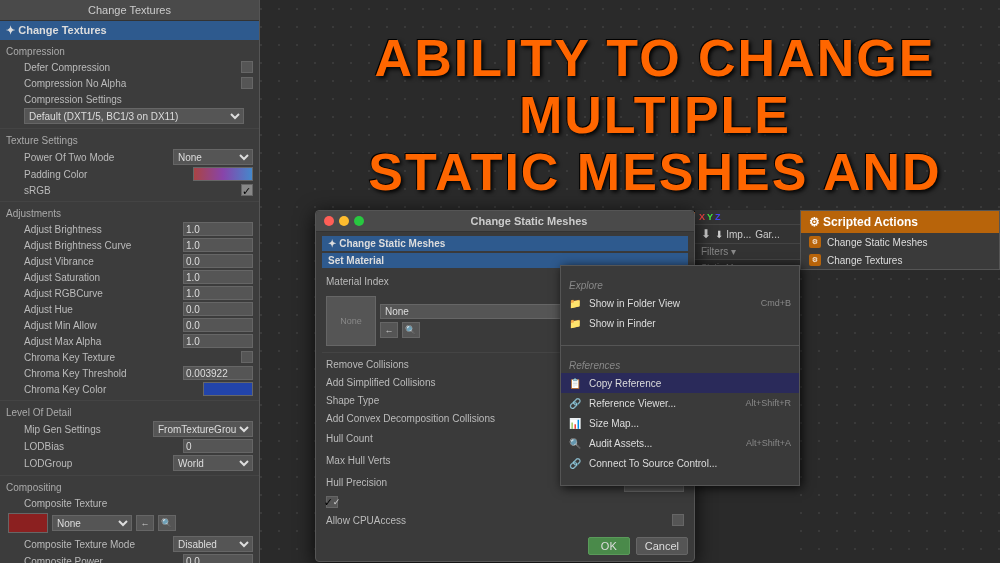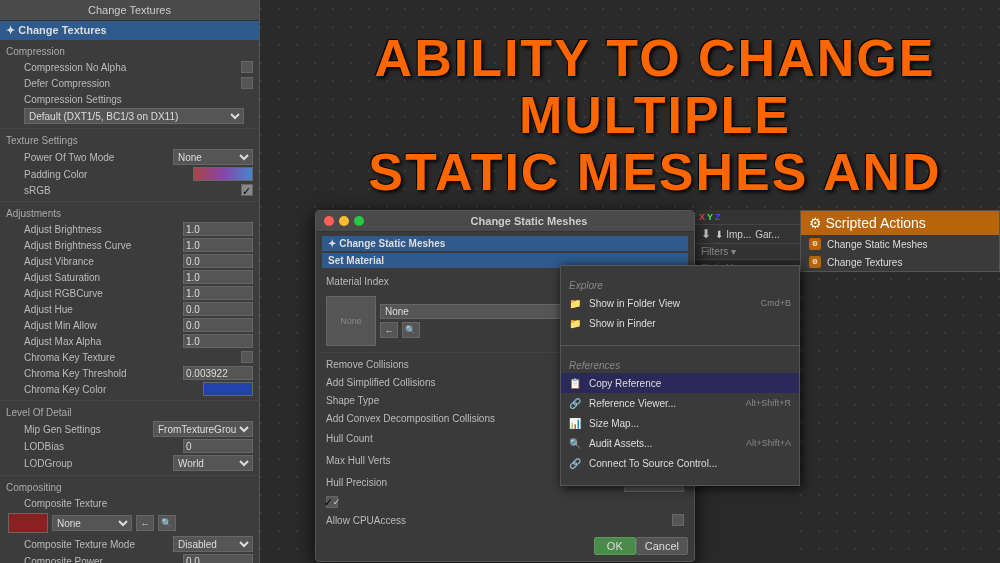--- a/index.html
+++ b/index.html
@@ -259,20 +259,21 @@
       display: flex;
       align-items: center;
       justify-content: center;
       cursor: pointer;
     }
 
     
     .sm-footer {
       display: flex;
       justify-content: flex-end;
+      gap: 6px;
       padding: 4px 6px 6px;
     }
     .btn-ok {
       background: #4a8a4a;
       border: 1px solid #5a9a5a;
       color: #ddd;
       padding: 2px 12px;
       font-size: 11px;
       cursor: pointer;
       border-radius: 2px;
@@ -299,22 +300,22 @@
     }
     .scripted-header {
       background: #b8640a;
       display: flex;
       align-items: center;
       padding: 4px 8px;
       gap: 4px;
     }
     .scripted-header-text {
       color: #fff;
-      font-size: 14px;
-      font-weight: normal;
+      font-size: 12px;
+      font-weight: bold;
     }
     .scripted-item {
       display: flex;
       align-items: center;
       padding: 3px 8px;
       gap: 6px;
       cursor: pointer;
     }
     .scripted-item-text {
       color: #ddd;
@@ -492,25 +493,25 @@
   <div class="panel-titlebar">
     <span>Change Textures</span>
   </div>
   <div class="panel-header">
     <span>✦ Change Textures</span>
   </div>
 
   <div class="panel-section">
     <div class="section-label">Compression</div>
     <div class="prop-row indent2">
+      <span class="prop-label">Defer Compression</span>
+      <div class="prop-checkbox"></div>
+    </div>
+    <div class="prop-row indent2">
       <span class="prop-label">Compression No Alpha</span>
-      <div class="prop-checkbox"></div>
-    </div>
-    <div class="prop-row indent2">
-      <span class="prop-label">Defer Compression</span>
       <div class="prop-checkbox"></div>
     </div>
     <div class="prop-row indent2">
       <span class="prop-label">Compression Settings</span>
     </div>
     <div class="prop-row indent2">
       <select class="prop-select" style="width:220px">
         <option>Default (DXT1/5, BC1/3 on DX11)</option>
       </select>
     </div>

